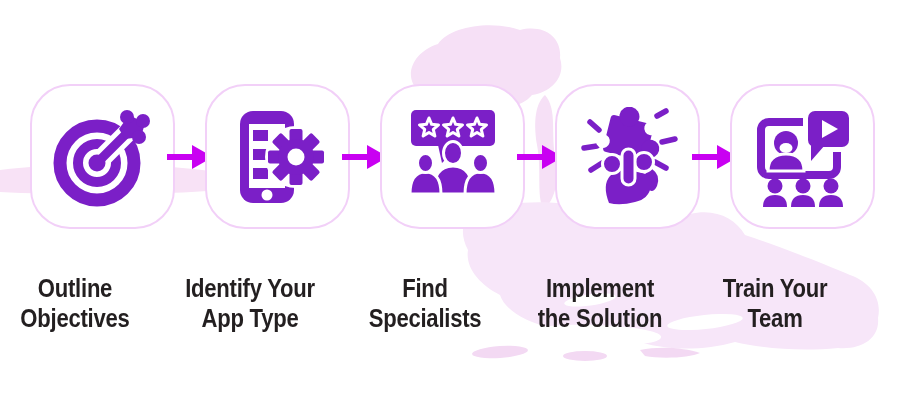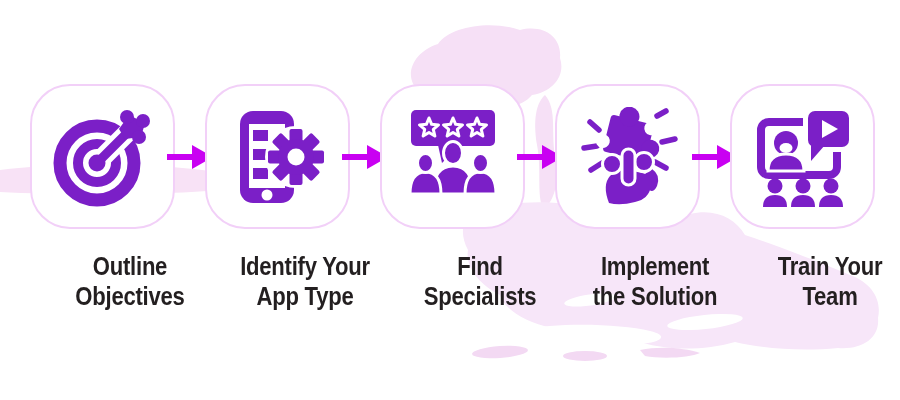--- a/index.html
+++ b/index.html
@@ -2,21 +2,21 @@
 <html><head>
 <meta charset="utf-8">
 <style>
   html,body{margin:0;padding:0;}
   body{
     width:900px;height:400px;position:relative;overflow:hidden;
     background:#ffffff;font-family:"Liberation Sans",sans-serif;
   }
   .bg{position:absolute;left:0;top:0;width:900px;height:400px;z-index:0;}
   .flow{position:absolute;left:30px;top:84px;display:flex;z-index:1;}
-  .step{width:145px;flex:none;display:flex;flex-direction:column;align-items:flex-start;}
+  .step{width:145px;flex:none;display:flex;flex-direction:column;align-items:flex-end;gap:22px;}
   .card{
     width:145px;height:145px;box-sizing:border-box;flex:none;
     border:2.5px solid #f2d0f8;border-radius:40px;background:#ffffff;
     display:flex;align-items:center;justify-content:center;
   }
   .card svg{display:block;}
   .arrowbox{
     width:30px;height:145px;flex:none;
     display:flex;align-items:center;justify-content:center;overflow:visible;
   }

